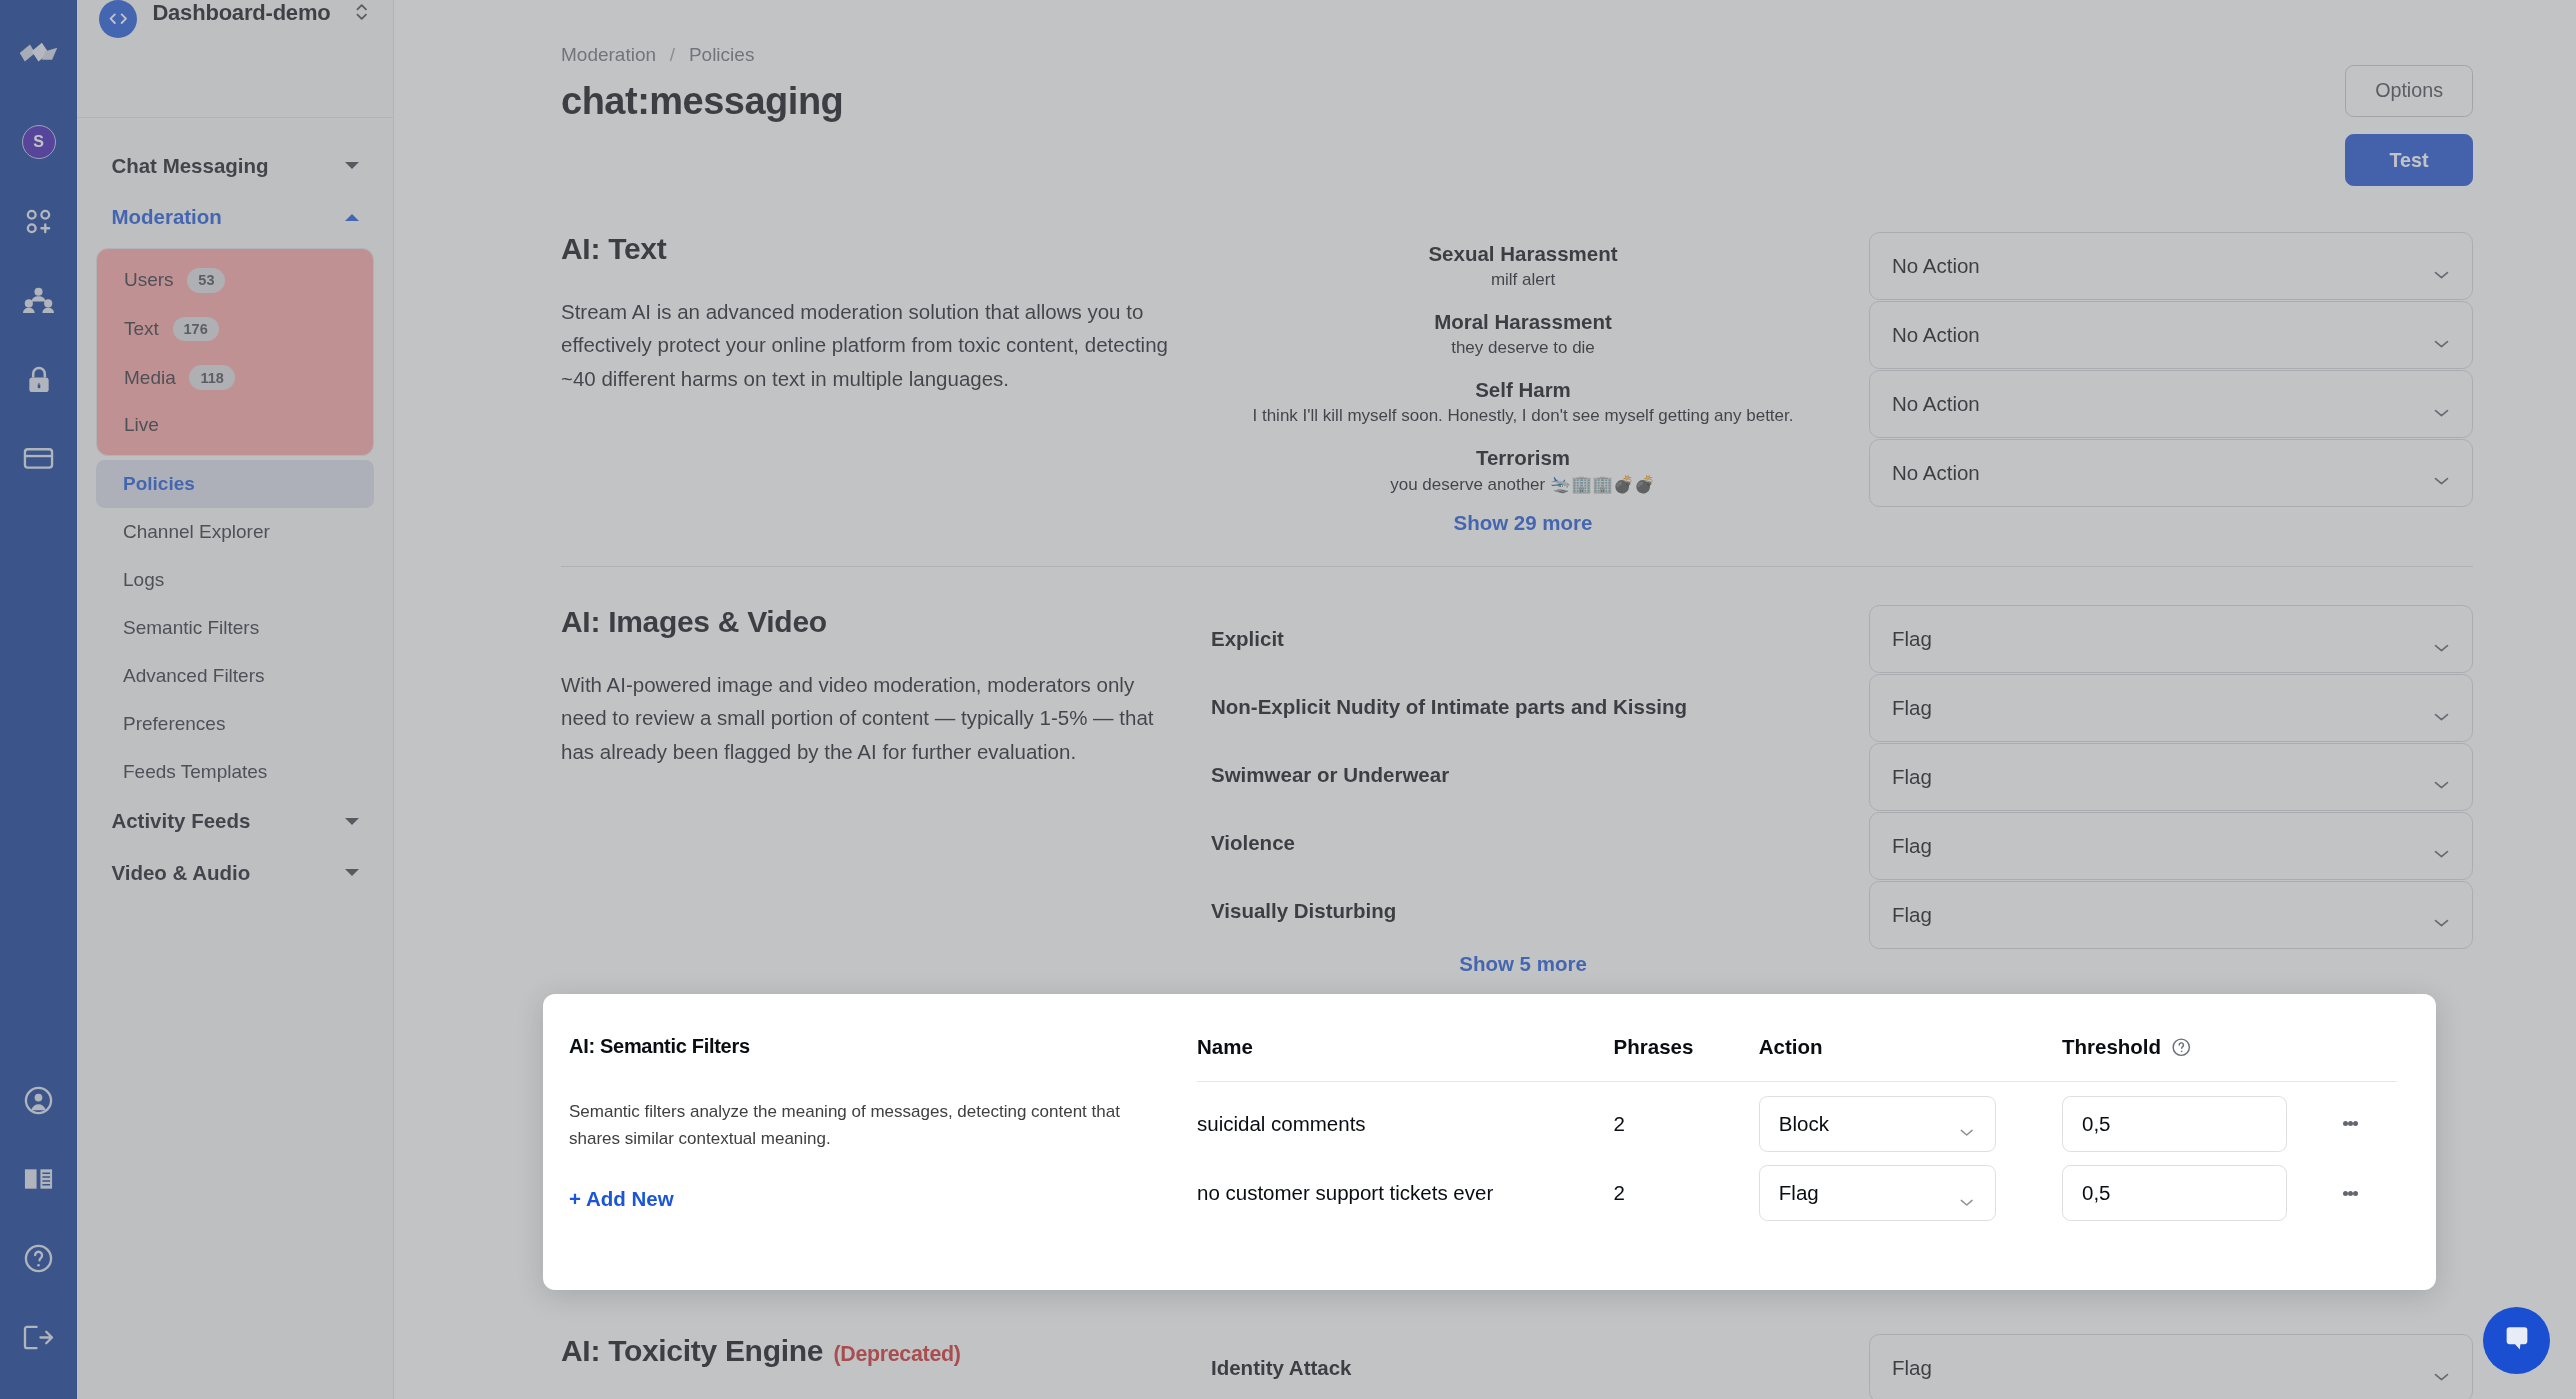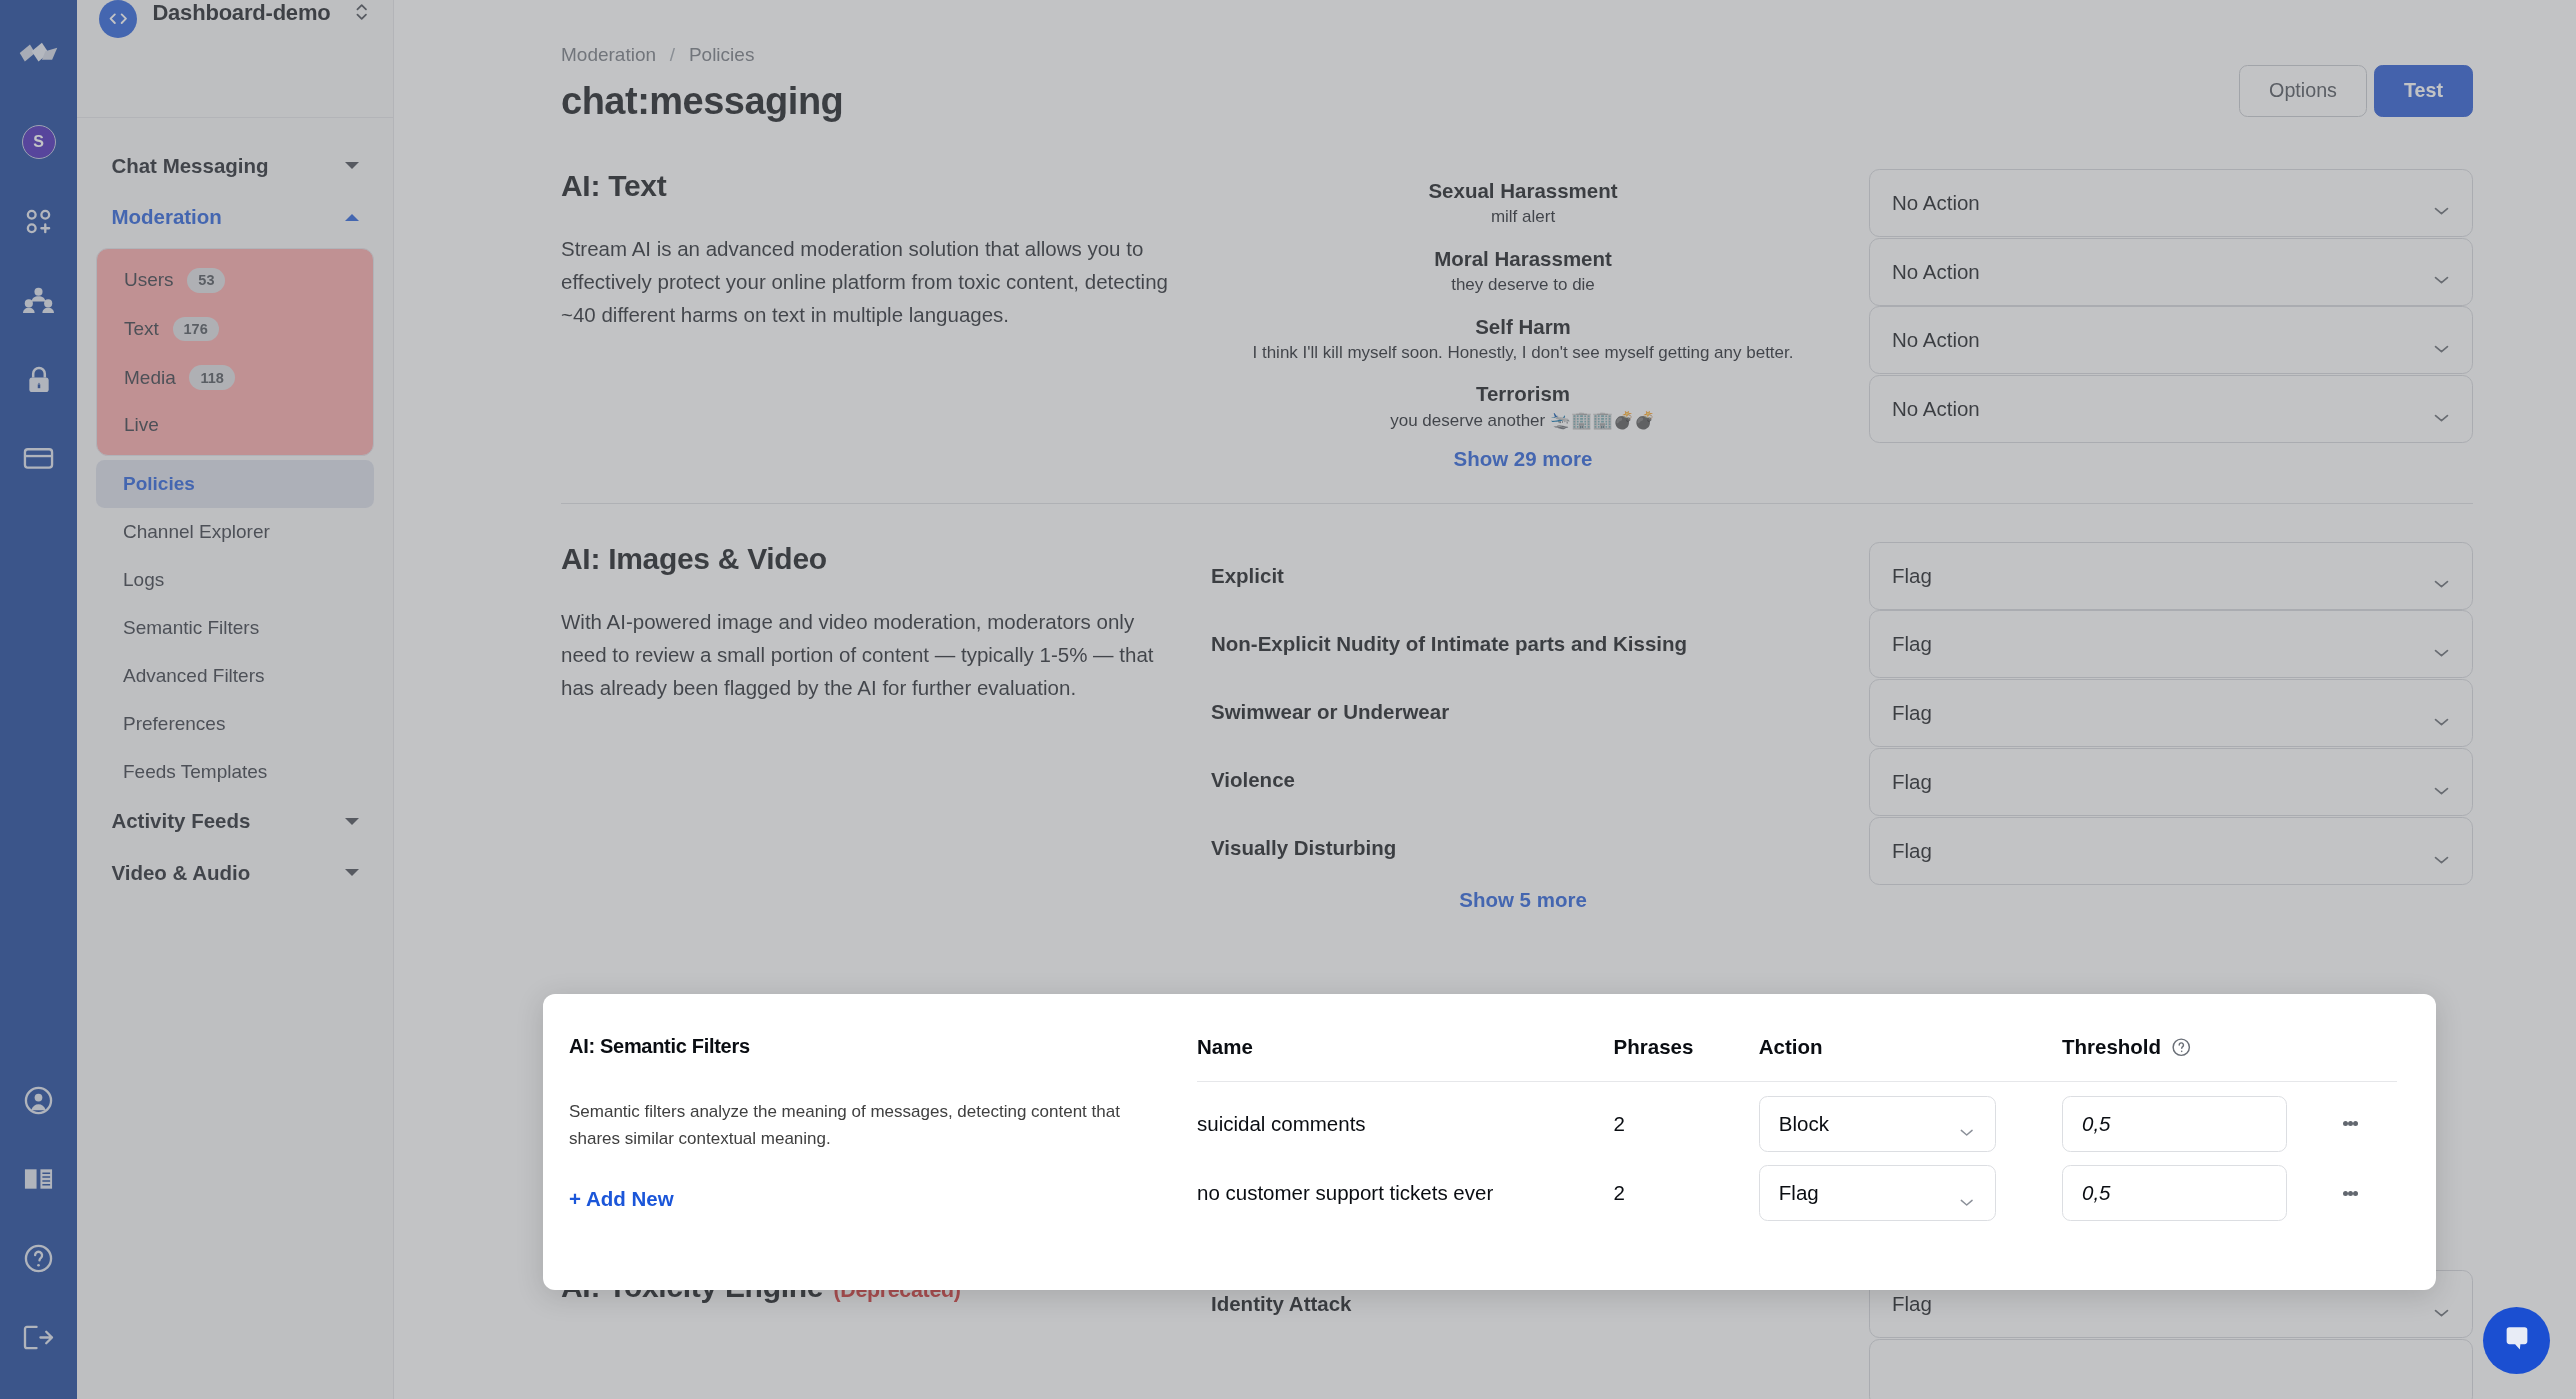--- a/index.html
+++ b/index.html
@@ -79,21 +79,21 @@
   .main {
     position: absolute; left: 394px; top: 0; right: 0; bottom: 0;
     background: #ffffff; overflow: hidden;
   }
   .main-inner { padding: 0 103px 0 167px; }
 
   .topbar { display: flex; align-items: flex-start; padding-top: 44px; }
   .crumbs { font-size: 19px; color: #6c7179; }
   .crumbs .sep { margin: 0 8.5px; color: #9aa0a8; }
   .page-title { font-size: 38px; font-weight: 700; color: #0a0d12; margin-top: 13.7px; letter-spacing: -0.5px; }
-  .topbar-actions { margin-left: auto; display: flex; gap: 7px; padding-top: 20.5px; }
+  .topbar-actions { margin-left: auto; display: flex; gap: 17px; padding-top: 20.5px; flex-direction: column; }
   .btn {
     font-size: 19.7px; border-radius: 8.5px; padding: 13.7px 29px; cursor: pointer;
     font-family: inherit;
   }
   .btn-ghost { background: transparent; border: 0.9px solid #c4c7cd; color: #42474f; }
   .btn-primary { background: #1b4fd1; border: 0.9px solid #1b4fd1; color: #ffffff; font-weight: 600; }
 
   .section { display: flex; padding: 38px 0 26px 0; }
   .section + .section { border-top: 0.9px solid #dcdee2; }
   .sec-left { width: 650px; flex: none; padding-right: 34px; }
@@ -149,21 +149,20 @@
   .mini-select {
     height: 56px; border: 0.9px solid #dcdee2; border-radius: 8.5px; width: 237px;
     display: flex; align-items: center; padding: 0 19px; font-size: 20.5px; color: #0a0d12;
     cursor: pointer; background: #fff;
   }
   .mini-select .lbl { flex: 1; }
   .thr-input {
     height: 56px; width: 225px; border: 0.9px solid #dcdee2; border-radius: 8.5px;
     font-size: 20.5px; color: #0a0d12; padding: 0 19px; background: #fff;
     font-family: inherit;
-    font-style: italic;
   }
   .kebab { width: 34px; height: 34px; cursor: pointer; display: flex; align-items: center; justify-content: center; }
   .kebab i { display: block; width: 5.1px; height: 5.1px; border-radius: 50%; background: #62676f; margin: 1.7px 0; }
 
   
   .overlay {
     position: absolute; inset: 0; background: rgba(120,122,126,0.45);
     z-index: 30; pointer-events: none;
   }
 

